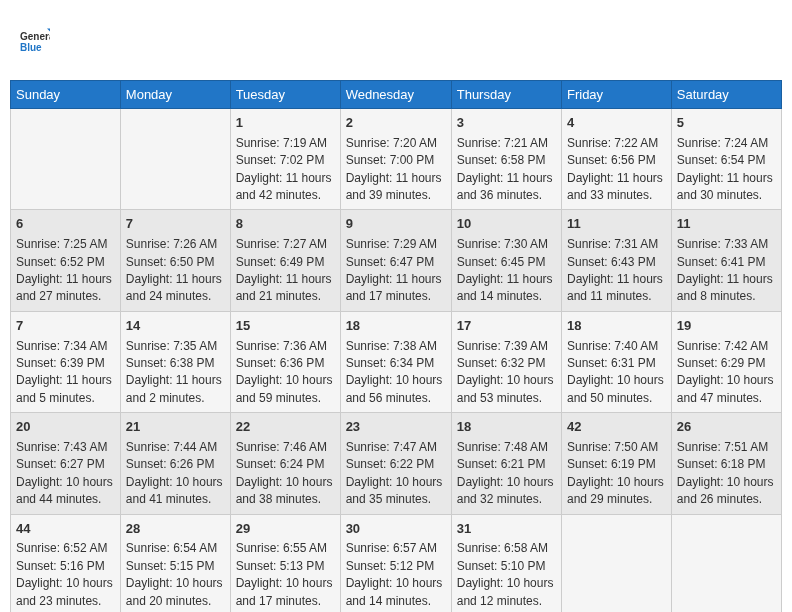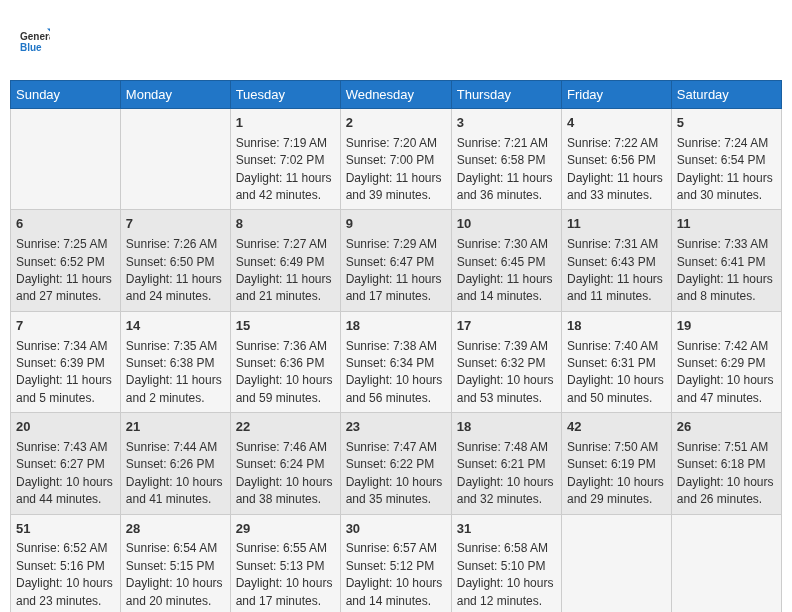--- a/index.html
+++ b/index.html
@@ -220,21 +220,21 @@
           <span class="day-number">42</span>
           <div class="day-info">Sunrise: 7:50 AM<br>Sunset: 6:19 PM<br>Daylight: 10 hours and 29 minutes.</div>
         </td>
         <td>
           <span class="day-number">26</span>
           <div class="day-info">Sunrise: 7:51 AM<br>Sunset: 6:18 PM<br>Daylight: 10 hours and 26 minutes.</div>
         </td>
       </tr>
       <tr>
         <td>
-          <span class="day-number">51</span>
+          <span class="day-number">44</span>
           <div class="day-info">Sunrise: 6:52 AM<br>Sunset: 5:16 PM<br>Daylight: 10 hours and 23 minutes.</div>
         </td>
         <td>
           <span class="day-number">28</span>
           <div class="day-info">Sunrise: 6:54 AM<br>Sunset: 5:15 PM<br>Daylight: 10 hours and 20 minutes.</div>
         </td>
         <td>
           <span class="day-number">29</span>
           <div class="day-info">Sunrise: 6:55 AM<br>Sunset: 5:13 PM<br>Daylight: 10 hours and 17 minutes.</div>
         </td>

